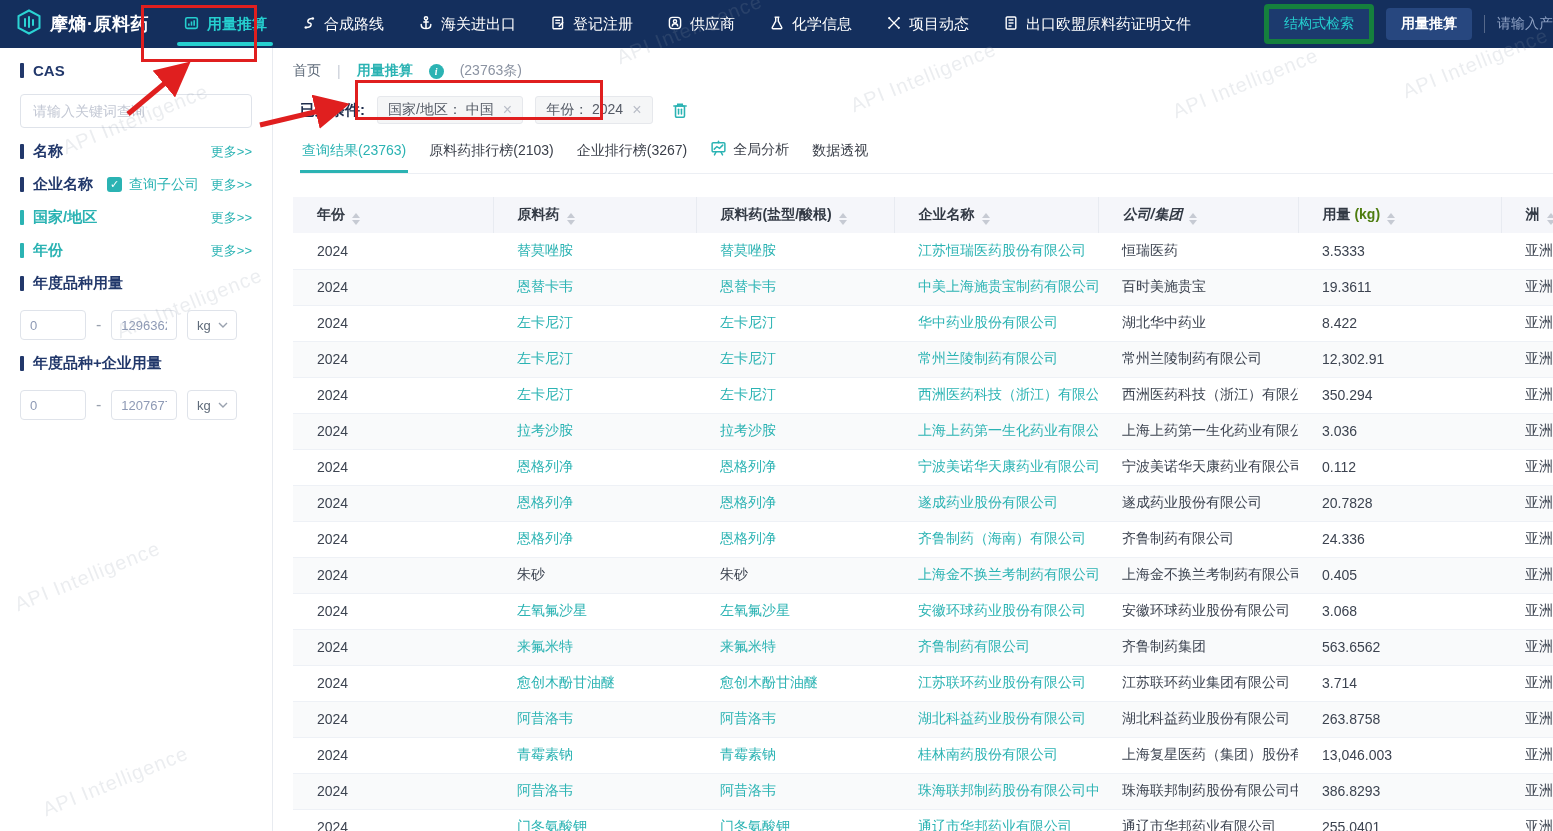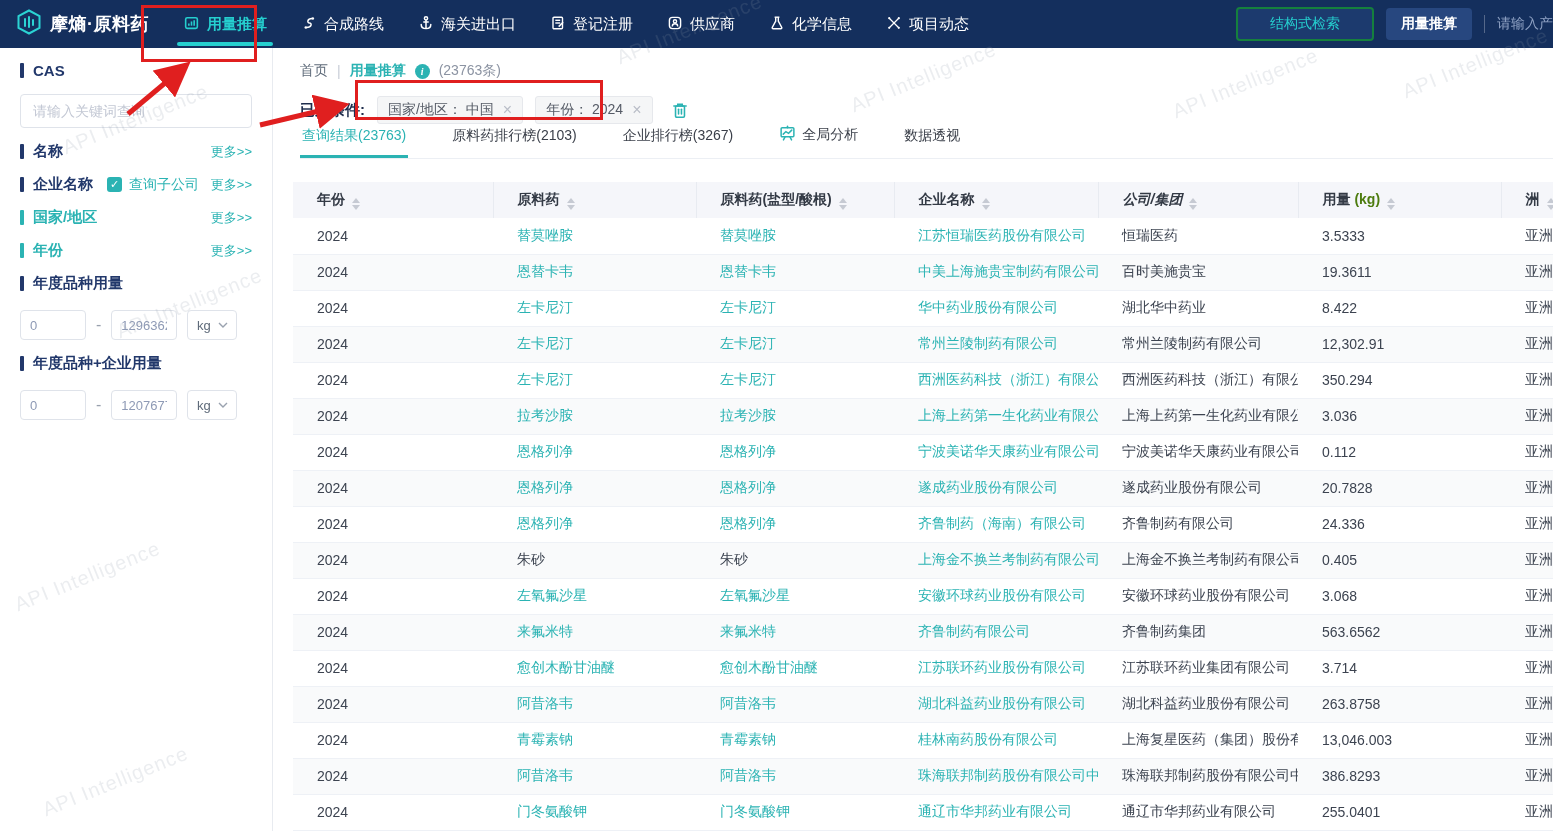--- a/index.html
+++ b/index.html
@@ -8,21 +8,21 @@
 
   
   .topnav { height:48px; background:#142f5d; display:flex; align-items:center; color:#fff; position:relative; z-index:10; }
   .logo { display:flex; align-items:center; gap:8px; margin-left:16px; font-size:18px; font-weight:bold; letter-spacing:.5px; white-space:nowrap; }
   .nav-items { display:flex; align-items:center; margin-left:34px; gap:34px; height:100%; }
   .nav-item { display:flex; align-items:center; gap:7px; font-size:15px; height:100%; position:relative; cursor:pointer; white-space:nowrap; }
   .nav-item svg { flex:0 0 auto; }
   .nav-item.active { color:#25cfcf; font-weight:bold; }
   .nav-item.active::after { content:''; position:absolute; left:-6px; right:-6px; bottom:2px; height:4px; background:#25cfcf; border-radius:2px; }
   .nav-right { margin-left:auto; display:flex; align-items:center; gap:12px; padding-left:10px; white-space:nowrap; }
-  .btn-structure { background:#1c3a6e; border:2px solid #15803d; color:#25cfcf; font-size:14px; padding:6px 32px; border-radius:4px; cursor:pointer;text-align:right; }
+  .btn-structure { background:#1c3a6e; border:5px solid #15803d; color:#25cfcf; font-size:14px; padding:6px 15px; border-radius:4px; cursor:pointer;text-align:right; }
   .btn-usagecalc { background:#27477f; border:none; color:#fff; font-weight:bold; font-size:14px; padding:7px 15px; border-radius:4px; cursor:pointer; }
   .vdiv { width:1px; height:18px; background:rgba(255,255,255,.28); }
   .search-hint { color:#8fa2c4; font-size:14px; }
 
   
   .sidebar { position:absolute; left:0; top:48px; width:273px; bottom:0; background:#fff; border-right:1px solid #e8ebf0; z-index:5; }
   .sb-header { height:45px; background:#2bb3b3; color:#fff; display:flex; align-items:center; justify-content:space-between; padding:0 16px; font-size:16px; font-weight:bold; }
   .sb-body { padding:0 20px; }
   .sec-row { display:flex; align-items:center; margin-top:14px; }
   .sec-label { display:flex; align-items:center; gap:9px; font-size:15px; font-weight:bold; color:#22386b; }
@@ -34,31 +34,31 @@
   .cas-input::placeholder { color:#c3c8d4; }
   .cb-wrap { display:flex; align-items:center; gap:7px; margin-left:14px; color:#2bb3b3; font-size:14px; cursor:pointer; }
   .cb-box { width:15px; height:15px; background:#2bb3b3; border-radius:3px; color:#fff; font-size:11px; line-height:15px; text-align:center; }
   .range-row { display:flex; align-items:center; gap:10px; margin-top:17px; }
   .range-input { width:66px; height:30px; border:1px solid #dfe3ea; border-radius:4px; padding:0 9px; font-size:13px; color:#8e9ab5; font-family:inherit; }
   .range-dash { color:#98a0ad; }
   .unit-select { width:50px; height:30px; border:1px solid #dfe3ea; border-radius:4px; display:flex; align-items:center; justify-content:center; gap:7px; color:#5f6b7a; font-size:13px; cursor:pointer; }
 
   
   .main { position:absolute; left:274px; top:48px; right:0; bottom:0; padding:14px 0 0 19px; background:#fff; }
-  .breadcrumb { display:flex; align-items:center; gap:9px; font-size:14px; color:#5f6b7a; margin-left:7px; }
+  .breadcrumb { display:flex; align-items:center; gap:16px; font-size:14px; color:#5f6b7a; margin-left:0; }
   .bc-current { color:#2bb3b3; font-weight:bold; }
   .bc-sep { color:#c7ccd6; }
   .info-icon { width:15px; height:15px; background:#2bb3b3; border-radius:50%; color:#fff; font-size:10px; font-style:italic; font-weight:bold; display:flex; align-items:center; justify-content:center; font-family:"Liberation Serif",serif; }
   .bc-count { color:#8b93a2; }
   .selected-row { margin-top:15px; display:flex; align-items:center; gap:12px; margin-left:7px; height:30px; }
   .sel-label { font-weight:bold; color:#1f2d4d; font-size:15px; }
   .tag { display:flex; align-items:center; background:#f5f6f7; border:1px solid #e6e8ec; border-radius:3px; padding:12px 10px; height:28px; color:#555b66; font-size:14px; cursor:default; }
   .tag-x { margin-left:9px; color:#b9bdc7; font-size:16px; line-height:1; cursor:pointer; }
   .trash-btn { margin-left:6px; cursor:pointer; display:flex; align-items:center; }
-  .tabs { display:flex; align-items:flex-end; gap:42px; border-bottom:1px solid #eceff4; font-size:14px; color:#3a3f49; margin-left:7px; }
+  .tabs { margin-top:15px; display:flex; align-items:flex-end; gap:19px; border-bottom:1px solid #eceff4; font-size:14px; color:#3a3f49; margin-left:7px; }
   .tab { padding:0 2px 13px; position:relative; cursor:pointer; display:flex; align-items:center; gap:6px; white-space:nowrap; }
   .tab.active { color:#2bb3b3; }
   .tab.active::after { content:''; position:absolute; left:0; right:0; bottom:0; height:3px; background:#2bb3b3; }
 
   
   .table-wrap { margin-top:23px; }
   table { border-collapse:collapse; table-layout:fixed; width:1348px; font-size:14px; }
   thead th { background:#f5f6fa; height:36px; text-align:left; padding:0 0 0 24px; font-weight:bold; color:#333a45; border-right:1px solid #e8ebf1; white-space:nowrap; overflow:hidden; }
   thead th:last-child { border-right:none; }
   tbody td { height:36px; padding:0 0 0 24px; border-bottom:1px solid #eef1f6; color:#3c4350; white-space:nowrap; overflow:hidden; }
@@ -146,20 +146,29 @@
             <line x1="8" y1="8" x2="3.5" y2="3.5"></line>
             <line x1="8" y1="8" x2="12.5" y2="3.5"></line>
             <line x1="8" y1="8" x2="3.5" y2="12.5"></line>
             <line x1="8" y1="8" x2="12.5" y2="12.5"></line>
             <circle cx="3.2" cy="3.2" r="1.1" fill="#fff" stroke="none"></circle>
             <circle cx="12.8" cy="3.2" r="1.1" fill="#fff" stroke="none"></circle>
             <circle cx="3.2" cy="12.8" r="1.1" fill="#fff" stroke="none"></circle>
             <circle cx="12.8" cy="12.8" r="1.1" fill="#fff" stroke="none"></circle>
           </svg></span>
       <span>项目动态</span>
+    </div>
+    <div class="nav-item">
+      <span><svg width="16" height="16" viewBox="0 0 16 16" fill="none" stroke="#fff" stroke-width="1.4">
+            <rect x="3.2" y="2" width="9.6" height="12" rx="1"></rect>
+            <line x1="5.5" y1="5" x2="10.5" y2="5"></line>
+            <line x1="5.5" y1="8" x2="10.5" y2="8"></line>
+            <line x1="5.5" y1="11" x2="8.5" y2="11"></line>
+          </svg></span>
+      <span>出口欧盟原料药证明文件</span>
     </div>
   </div>
   <div class="nav-right">
     <button class="btn-structure">结构式检索</button>
     <button class="btn-usagecalc">用量推算</button>
     <span class="vdiv"></span>
     <span class="search-hint">请输入产</span>
   </div>
 </div>
 

